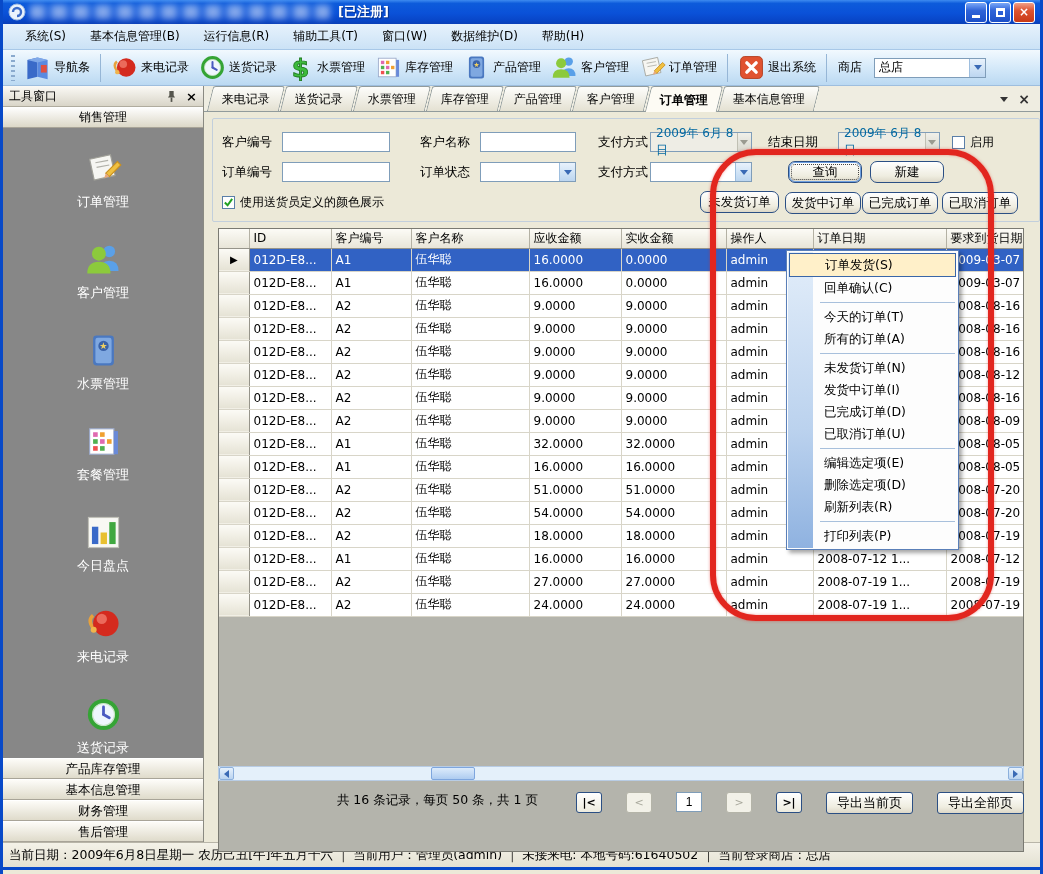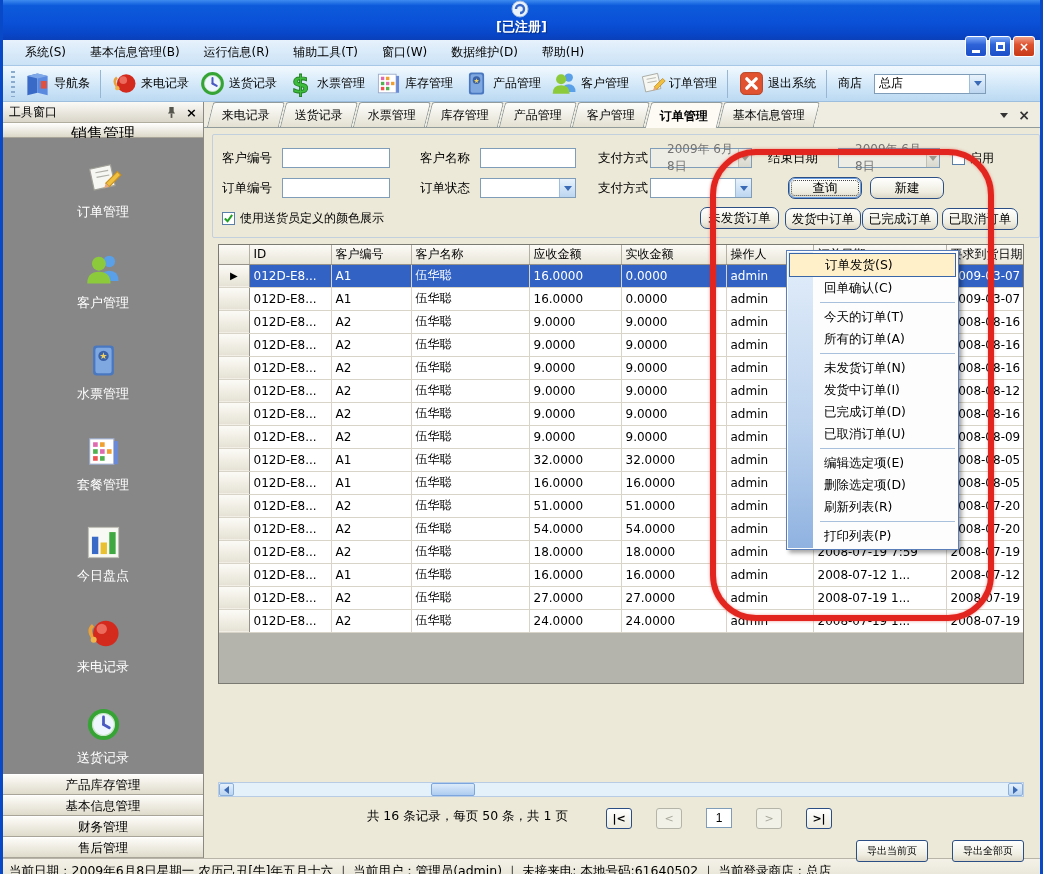--- a/index.html
+++ b/index.html
@@ -7,23 +7,23 @@
   body {
     font-family:"DejaVu Sans","Liberation Sans",sans-serif;
     font-size:12px; color:#000; position:relative; overflow:hidden;
     border-left:3px solid #0849C8; border-right:3px solid #0849C8;
     background:#ECE9D8;
   }
   .icon { display:inline-flex; align-items:center; justify-content:center; }
   .icon svg { width:100%; height:100%; }
 
   
-  .titlebar { height:40px; display:flex; align-items:center; padding:0 5px;
+  .titlebar { height:24px; display:flex; align-items:center; padding:0 5px;
     background:linear-gradient(180deg,#3E8BF0 0%,#0D5BDB 14%,#0A51D8 55%,#0846C8 85%,#0A3FB8 100%);
-    color:#fff;flex-direction:column; }
+    color:#fff; }
   .titlebar .app-icon { width:18px; height:18px; margin-right:4px; }
   .blur-strip { height:14px; width:300px; border-radius:3px; margin-right:8px;
     background:repeating-linear-gradient(90deg,rgba(255,255,255,.65) 0 14px,rgba(180,205,245,.25) 14px 22px);
     filter:blur(3px); opacity:.75; }
   .title-registered { font-weight:bold; font-size:13px; text-shadow:1px 1px 1px #05308A; }
   .win-btns { margin-left:auto; display:flex; gap:2px; }
   .win-btn { width:22px; height:21px; border-radius:3px; border:1px solid #fff;
     background:linear-gradient(180deg,#7AA8F8,#2E63D8 40%,#1C4FC8); color:#fff;
     display:flex; align-items:center; justify-content:center; font-size:12px; font-weight:bold; }
   .win-btn.close { background:linear-gradient(180deg,#F0A088,#DD5330 40%,#C83A18); }
@@ -56,22 +56,22 @@
   
   .main { display:flex; height:756px; }
 
   
   .sidebar { width:201px; display:flex; flex-direction:column; border-right:1px solid #8A8A82; }
   .sb-titlebar { height:21px; background:linear-gradient(180deg,#FBFAF6,#D9D5C8);
     display:flex; align-items:center; padding:0 6px; border-bottom:1px solid #B0AC9E; }
   .sb-titlebar .t { flex:1; font-size:12px; }
   .sb-titlebar .icon { width:13px; height:13px; margin-left:6px; }
   .sb-x { font-weight:bold; font-size:13px; margin-left:8px; }
-  .sb-section { height:15px; background:linear-gradient(180deg,#FFFFFF,#DCD8C8);
-    text-align:center; line-height:21px; border-bottom:1px solid #A8A498; font-size:16px; }
+  .sb-section { height:21px; background:linear-gradient(180deg,#FFFFFF,#DCD8C8);
+    text-align:center; line-height:21px; border-bottom:1px solid #A8A498; font-size:12px; }
   .sb-body { flex:1; background:#878787; display:flex; flex-direction:column; align-items:center;
     padding-top:22px; overflow:hidden; }
   .sb-item { display:flex; flex-direction:column; align-items:center; margin-bottom:30px; }
   .sb-item .icon { width:37px; height:37px; margin-bottom:6px; }
   .sb-item .lbl { color:#fff; font-size:13px; }
   .sb-bottom { }
   .sb-bottom-item { height:21px; background:linear-gradient(180deg,#FDFCF8,#DFDBCB);
     border-top:1px solid #FFF; border-bottom:1px solid #A8A498;
     text-align:center; line-height:19px; font-size:12.5px; }
 
@@ -88,31 +88,31 @@
   .tab-ctrl .x { font-size:14px; font-weight:bold; }
 
   .panel { position:relative; flex:1; }
 
   .qbox { position:absolute; left:8px; top:6px; width:828px; height:104px;
     border:1px solid #C2CFDC; border-radius:2px; }
   .flabel { position:absolute; height:20px; line-height:20px; font-size:12.5px; }
   .finput { position:absolute; height:20px; background:#fff; border:1px solid #7F9DB9; }
   .fcombo { position:absolute; height:20px; background:#fff; border:1px solid #7F9DB9;
     display:flex; align-items:center; justify-content:flex-end; }
-  .fcombo.disabled { background:#EEEDE5; color:#737373; justify-content:space-between; padding-left:16px; }
+  .fcombo.disabled { background:#EEEDE5; color:#0369a1; justify-content:space-between; padding-left:5px; }
   .fcombo.disabled .arrowbox { background:linear-gradient(180deg,#F0F0EA,#D8D8CE); border-left-color:#C0C0B4; }
   .chk { display:flex; align-items:center; gap:5px; position:absolute; height:20px; }
   .chk .box { width:13px; height:13px; background:#fff; border:1px solid #5A7FA8; display:flex; align-items:center; justify-content:center; }
   .btn-xp { position:absolute; height:22px; border:1px solid #2B4F84; border-radius:7px;
     background:linear-gradient(180deg,#FFFFFF,#EFEDE0 70%,#DDD8C8); font-size:12.5px;
     display:flex; align-items:center; justify-content:center; }
   .btn-xp.focused { outline:1px dotted #444; outline-offset:-4px; box-shadow:0 0 0 1px #6FA0E0 inset; }
 
   
-  .grid-wrap { position:absolute; left:14px; top:116px; width:806px; height:440px;
+  .grid-wrap { position:absolute; left:14px; top:116px; width:806px; height:624px;
     background:#B4B4AC; border:1px solid #7A7A72; overflow:hidden; }
   table.grid { border-collapse:collapse; table-layout:fixed; width:806px; font-size:12px; }
   table.grid th { height:19px; font-weight:normal; text-align:left; padding:0 4px;
     background:linear-gradient(180deg,#FCFBF6,#E8E5D8); border-right:1px solid #B4B1A4;
     border-bottom:1px solid #96948A; overflow:hidden; white-space:nowrap; }
   table.grid td { height:23px; background:#fff; border-right:1px solid #D8D5C8;
     border-bottom:1px solid #D8D5C8; padding:0 4px; overflow:hidden; white-space:nowrap; }
   table.grid td.rowsel { background:linear-gradient(180deg,#FCFBF6,#E5E2D4);
     border-right:1px solid #96948A; text-align:center; font-size:10px; padding:0; }
   table.grid tr.sel td:not(.rowsel) { background:#3162C4; color:#fff; }
@@ -131,21 +131,21 @@
   
   .pager { position:absolute; left:14px; top:680px; width:806px; height:26px;
     display:flex; align-items:flex-start; justify-content:flex-end; gap:24px; }
   .pg-sum { margin-right:14px; font-size:12.5px; }
   .pg-btn { width:26px; height:21px; border:1px solid #2B4F84; border-radius:3px;
     background:linear-gradient(180deg,#FFF,#EDEBDE); text-align:center; line-height:19px;
     font-size:11px; font-weight:bold; }
   .pg-btn.disabled { border-color:#B4B4A8; color:#A8A89C; background:#F2F1E8; font-weight:normal; }
   .pg-input { width:26px; height:20px; border:1px solid #7F9DB9; background:#fff; text-align:center; font-size:12px; }
   .pg-export { height:22px; padding:0 10px; border:1px solid #2B4F84; border-radius:3px;
-    background:linear-gradient(180deg,#FFF,#EFEDE0 70%,#DDD8C8); line-height:20px; font-size:10px;margin-top:32px; }
+    background:linear-gradient(180deg,#FFF,#EFEDE0 70%,#DDD8C8); line-height:20px; font-size:13px; }
 
   
   .statusbar { height:25px; border-top:1px solid #B8B5A8; background:linear-gradient(180deg,#F4F2E8,#E4E1D2);
     display:flex; align-items:center; padding:0 6px; font-size:12.5px; }
   .win-bottom { height:3px; background:#0849C8; }
 
   
   .ctxmenu { position:absolute; left:783px; top:250px; width:173px; z-index:50;
     background:#FDFDFD; border:1px solid #5A7FB8; box-shadow:3px 3px 4px rgba(0,0,0,.35); padding:2px 1px; }
   .ctxmenu .strip { position:absolute; left:1px; top:1px; bottom:1px; width:25px;

